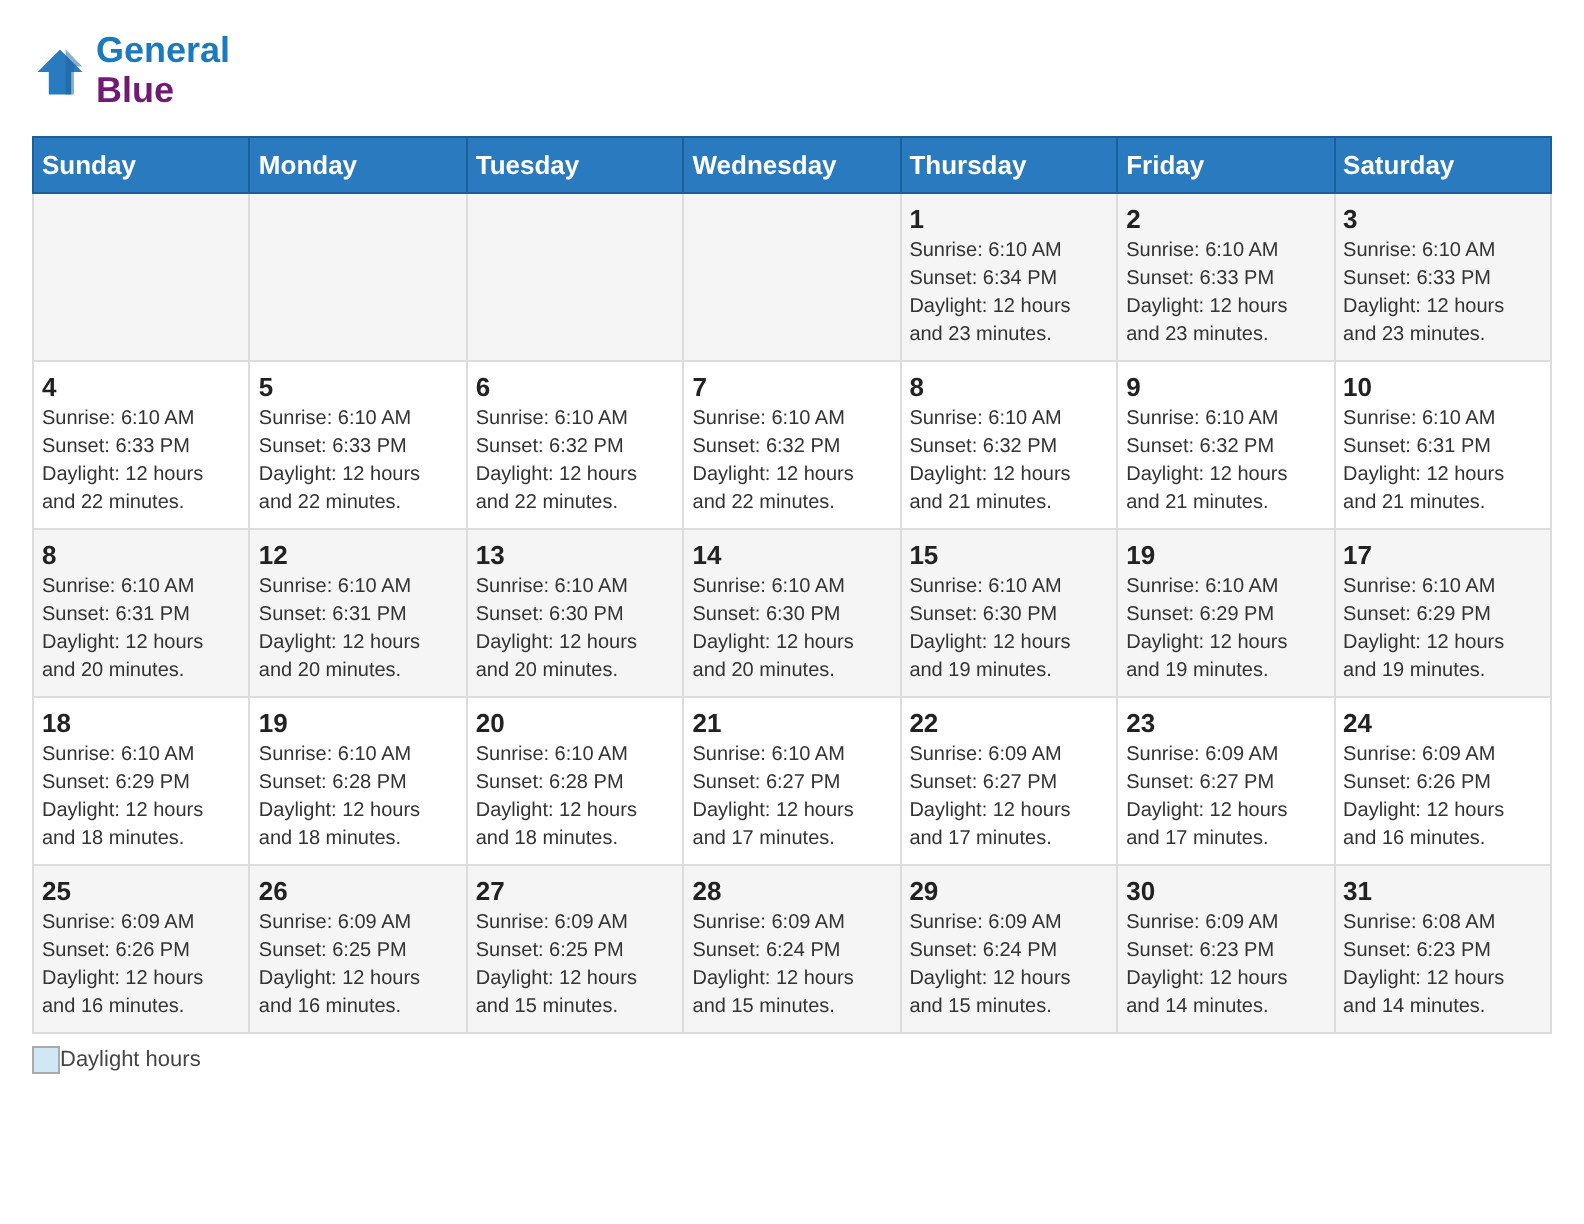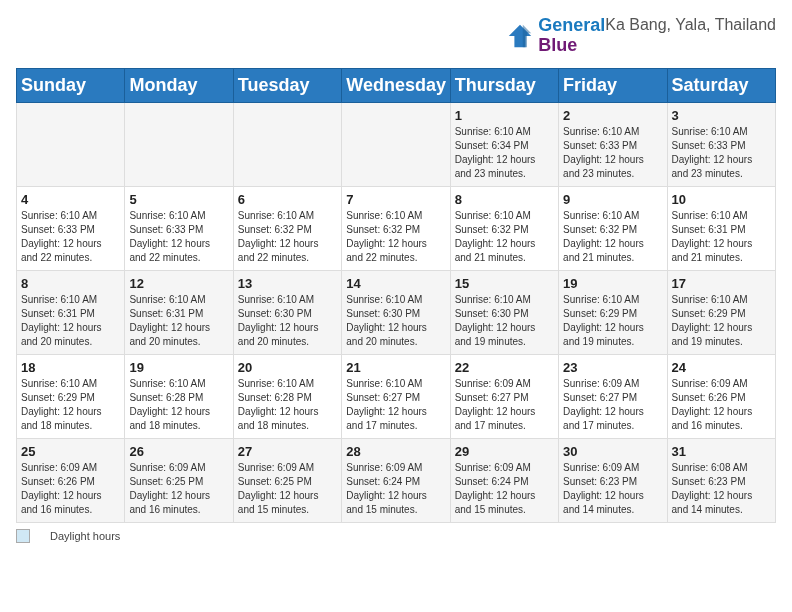--- a/index.html
+++ b/index.html
@@ -6,21 +6,21 @@
     body {
       font-family: Arial, sans-serif;
       background: #fff;
       width: 792px;
       min-height: 612px;
       padding: 16px;
     }
     .header {
       display: flex;
       align-items: flex-start;
-      justify-content: flex-end;
+      justify-content: flex-start;
       margin-bottom: 12px;
     }
     .logo {
       display: flex;
       align-items: center;
       gap: 4px;
     }
     .logo-text {
       font-size: 18px;
       font-weight: bold;
@@ -47,21 +47,21 @@
       color: #555;
     }
     table {
       width: 100%;
       border-collapse: collapse;
       table-layout: fixed;
     }
     thead th {
       background-color: #2a7abf;
       color: #fff;
-      font-size: 18px;
+      font-size: 13px;
       font-weight: bold;
       padding: 6px 4px;
       text-align: left;
       border: 1px solid #1a5f9a;
     }
     tbody td {
       vertical-align: top;
       padding: 5px 4px;
       font-size: 10.5px;
       color: #222;
@@ -84,21 +84,21 @@
       font-size: 10px;
       color: #333;
       line-height: 1.4;
     }
     .footer {
       margin-top: 6px;
       font-size: 11px;
       color: #444;
       display: flex;
       align-items: center;
-      gap: 20px;
+      gap: 0;
     }
     .footer-box {
       width: 14px;
       height: 14px;
       background: #d0e8f5;
       border: 1px solid #aaa;
       display: inline-block;
     }
   </style>
 </head>
@@ -109,21 +109,20 @@
     <svg class="logo-icon" viewBox="0 0 40 40">
       <polygon points="20,4 36,20 28,20 28,36 12,36 12,20 4,20" fill="#2a7abf"></polygon>
       <polygon points="24,4 36,16 30,16 30,36 24,36" fill="#1a5f9a" opacity="0.5"></polygon>
     </svg>
     <div class="logo-text">
       <div><span>General</span></div>
       <div><span style="color:#701a75;">Blue</span></div>
     </div>
   </div>
   <div class="title-block">
-    <div class="subtitle">Ka Bang, Yala, Thailand</div>
   </div>
 </div>
 
 <table>
   <thead>
     <tr>
     <th>Sunday</th>
         <th>Monday</th>
         <th>Tuesday</th>
         <th>Wednesday</th>

